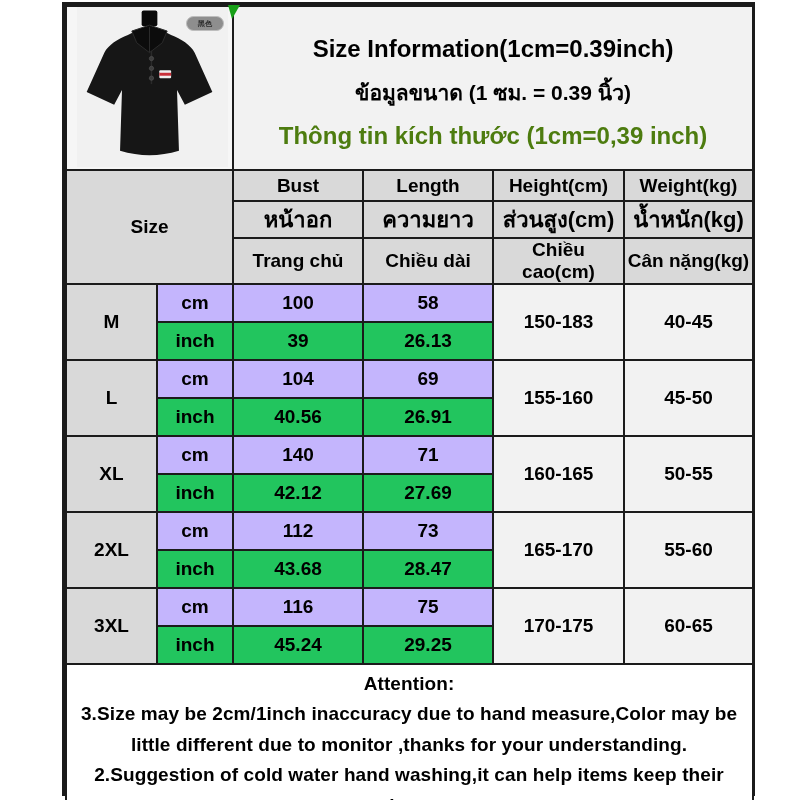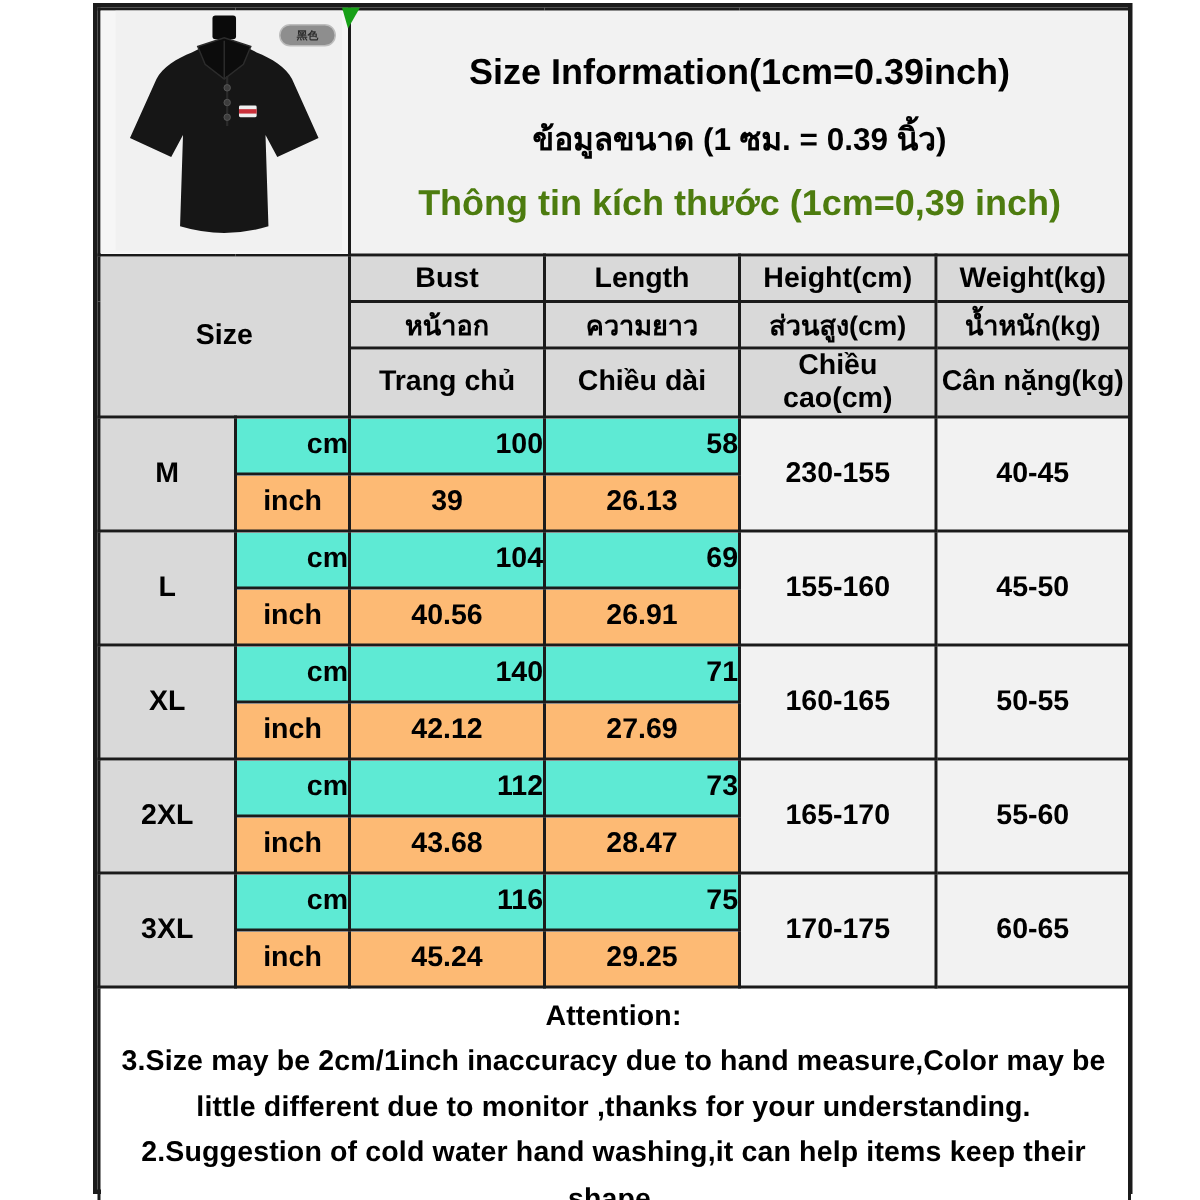--- a/index.html
+++ b/index.html
@@ -47,28 +47,28 @@
     position: absolute; top: 0; left: 163px; width: 0; height: 0; z-index: 5;
     border-top: 14px solid #17a017;
     border-left: 4px solid transparent;
     border-right: 8px solid transparent;
   }
 
   
   tr.head-row { height: 31px; }
   tr.head-row td { background: #d9d9d9; }
   td.size-head { background: #d9d9d9; font-size: 34px; font-weight: bold; }
-  tr.head-row td.th-label { font-size: 18px; }
+  tr.head-row td.th-label { font-size: 22px; }
   tr.head-row td.vi-label { font-size: 19px; }
 
   
   tr.data-row { height: 38px; }
   td.size-cell { background: #d9d9d9; font-size: 20px; }
-  tr.cm-row td.unit-cell, tr.cm-row td.val-cell { background: #5eead4; text-align: right; }
-  tr.inch-row td.unit-cell, tr.inch-row td.val-cell { background: #fdba74; }
+  tr.cm-row td.unit-cell, tr.cm-row td.val-cell { background: #c4b5fd; }
+  tr.inch-row td.unit-cell, tr.inch-row td.val-cell { background: #22c55e; }
   td.range-cell { background: #f2f2f2; }
 
   
   td.attention-cell {
     text-align: left; vertical-align: top; background: #ffffff;
     font-weight: normal; font-size: 17.5px; color: #000;
     padding: 4px 6px 0 5px; line-height: 1.6; letter-spacing: 0.1px;
   }
   .attn-line { margin: 0; }
 </style>
@@ -138,21 +138,21 @@
         <td class="vi-label">Chiều dài</td>
         <td class="vi-label">Chiều cao(cm)</td>
         <td class="vi-label">Cân nặng(kg)</td>
       </tr>
 
       <tr class="data-row cm-row">
         <td class="size-cell" rowspan="2">M</td>
         <td class="unit-cell">cm</td>
         <td class="val-cell">100</td>
         <td class="val-cell">58</td>
-        <td class="range-cell" rowspan="2">230-155</td>
+        <td class="range-cell" rowspan="2">150-183</td>
         <td class="range-cell" rowspan="2">40-45</td>
       </tr>
       <tr class="data-row inch-row">
         <td class="unit-cell">inch</td>
         <td class="val-cell">39</td>
         <td class="val-cell">26.13</td>
       </tr>
 
       <tr class="data-row cm-row">
         <td class="size-cell" rowspan="2">L</td>

